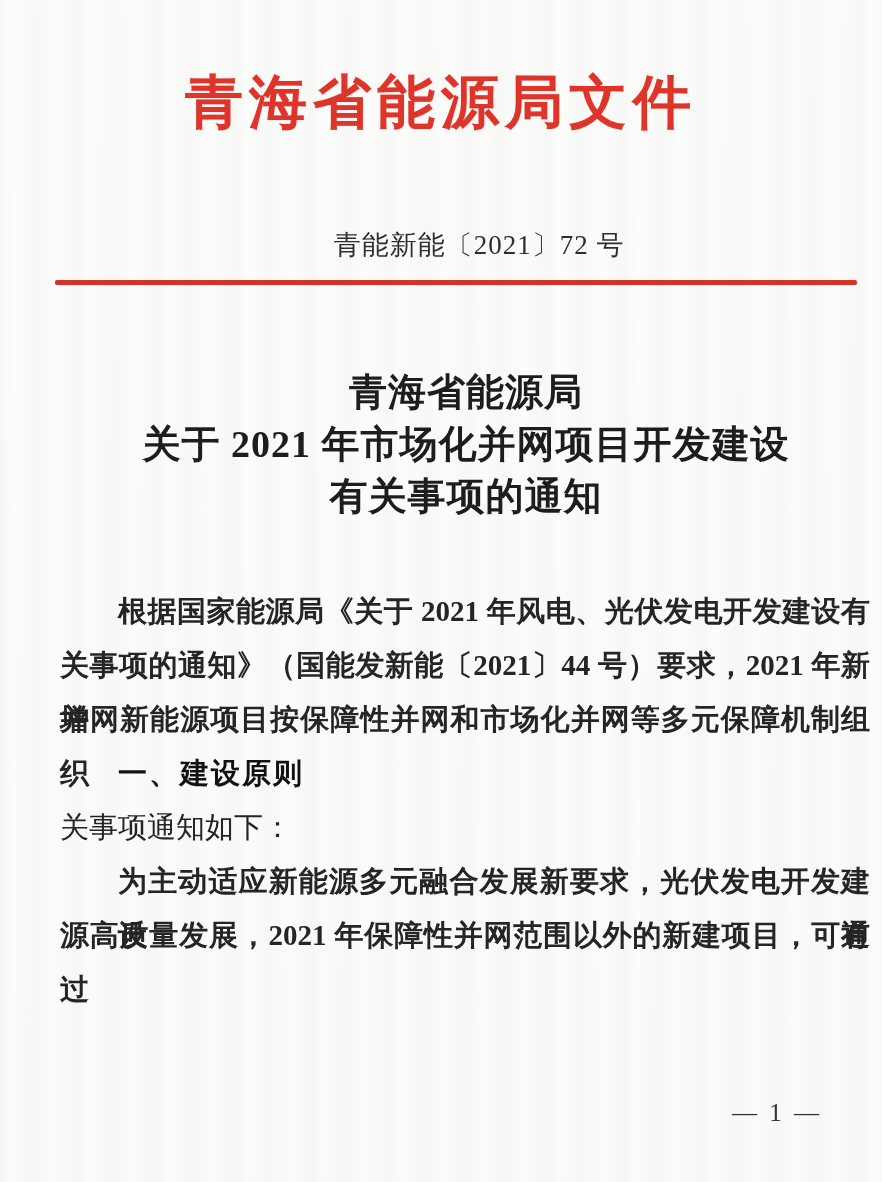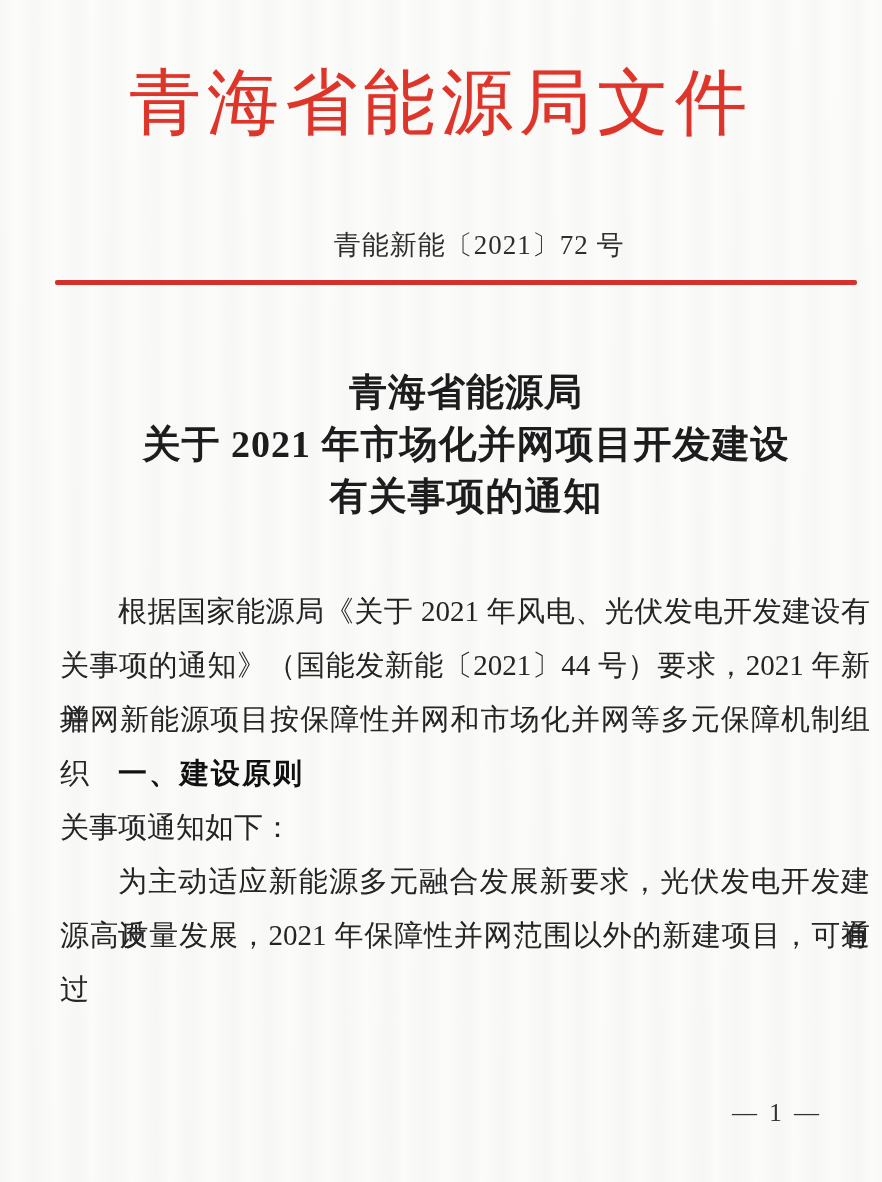--- a/index.html
+++ b/index.html
@@ -13,22 +13,22 @@
     background:
       repeating-linear-gradient(90deg,
         rgba(120,120,125,0.035) 0px, rgba(120,120,125,0.0) 14px,
         rgba(120,120,125,0.03) 34px, rgba(120,120,125,0.0) 55px, rgba(120,120,125,0.035) 78px),
       linear-gradient(180deg,#fcfcfb 0%,#fbfbfa 100%);
     color:#262626;
   }
   .letterhead{
     position:absolute;top:48px;left:0;width:100%;
     text-align:center;
-    font-size:72px;line-height:110px;
-    font-weight:normal;
+    font-size:58px;line-height:110px;
+    font-weight:bold;
     letter-spacing:6px;
     color:#de352b;
     text-shadow:0 0 1px rgba(222,53,43,.45);
     white-space:nowrap;
   }
   .doc-number{
     position:absolute;top:228px;left:74px;width:810px;
     text-align:center;
     font-size:27px;line-height:34px;
     letter-spacing:1px;
@@ -55,20 +55,21 @@
     color:#252525;
   }
   .body-text .line{
     height:54px;white-space:nowrap;
   }
   .body-text .line.justify{
     white-space:normal;
     text-align:justify;
     text-align-last:justify;
     text-justify:inter-character;
+    font-weight:bold;
   }
   .body-text .line.indent{ padding-left:58px; }
   .body-text .line.indent.justify{ padding-left:58px; }
   .body-text .line.heading{
     font-family:"DejaVu Sans","Liberation Sans",sans-serif;
     font-weight:bold;
     color:#111;
     letter-spacing:2px;
   }
   .page-number{

